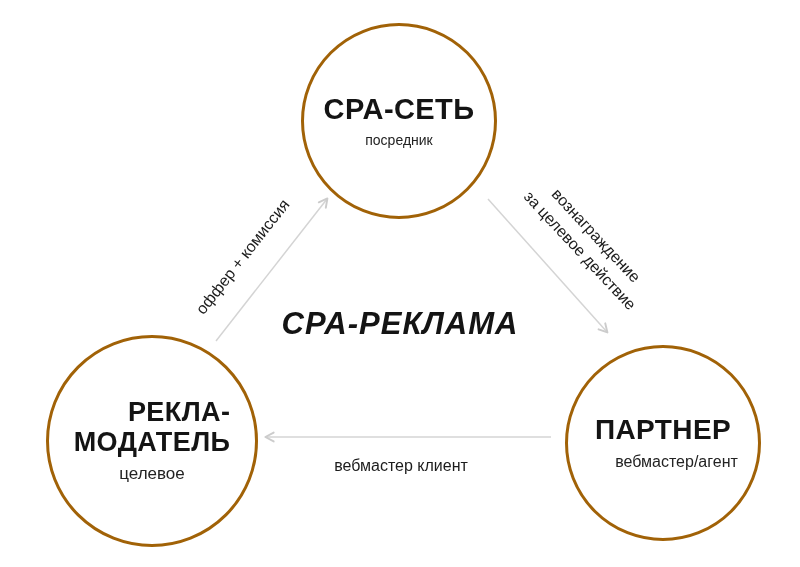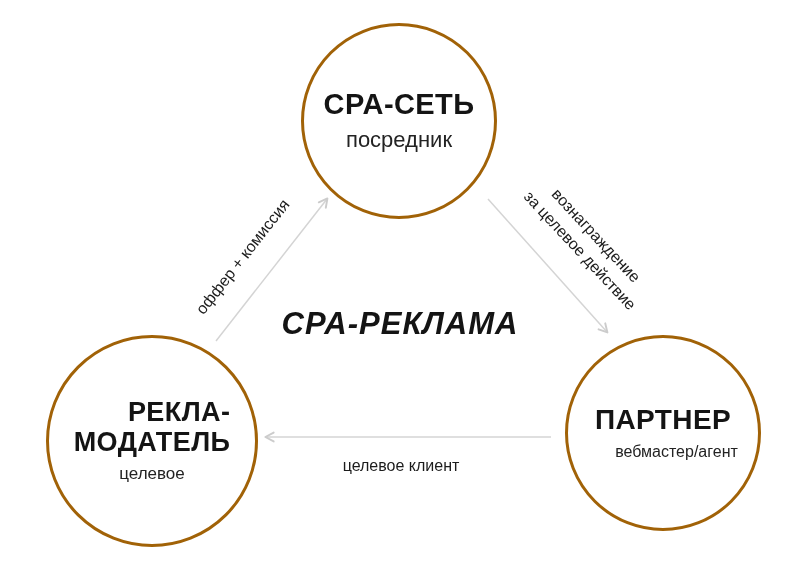--- a/index.html
+++ b/index.html
@@ -31,27 +31,27 @@
     white-space: pre-line;
     letter-spacing: 0.4px;
   }
   .node-subtitle {
     color: #232323;
     margin-top: 7px;
   }
 
   #node-cpa { left: 301px; top: 23px; width: 196px; height: 196px; }
   #node-cpa .node-title { font-size: 29px; }
-  #node-cpa .node-subtitle { font-size: 22px; }
+  #node-cpa .node-subtitle { font-size: 14px; }
 
   #node-adv { left: 46px; top: 335px; width: 212px; height: 212px; }
   #node-adv .node-title { font-size: 27px; text-align: right; }
   #node-adv .node-subtitle { font-size: 17px; }
 
-  #node-partner { left: 565px; top: 335px; width: 196px; height: 196px; }
+  #node-partner { left: 565px; top: 345px; width: 196px; height: 196px; }
   #node-partner .node-title { font-size: 28px; }
   #node-partner .node-subtitle { font-size: 16px; margin-left: 27px; }
 
   .center-title {
     position: absolute;
     left: 400px; top: 324px;
     transform: translate(-50%, -50%);
     font-size: 31px;
     font-weight: 700;
     color: #141414;
@@ -113,15 +113,15 @@
   <div class="node" id="node-partner">
     <div class="node-title">ПАРТНЕР</div>
     <div class="node-subtitle">вебмастер/агент</div>
   </div>
 
   <div class="center-title">CPA-РЕКЛАМА</div>
 
   <div class="edge-label" id="edge-label-offer">оффер + комиссия</div>
   <div class="edge-label" id="edge-label-reward">вознаграждение
 за целевое действие</div>
-  <div class="edge-label" id="edge-label-client">целевое клиент</div>
+  <div class="edge-label" id="edge-label-client">вебмастер клиент</div>
 
 </div>
 
 </body></html>

